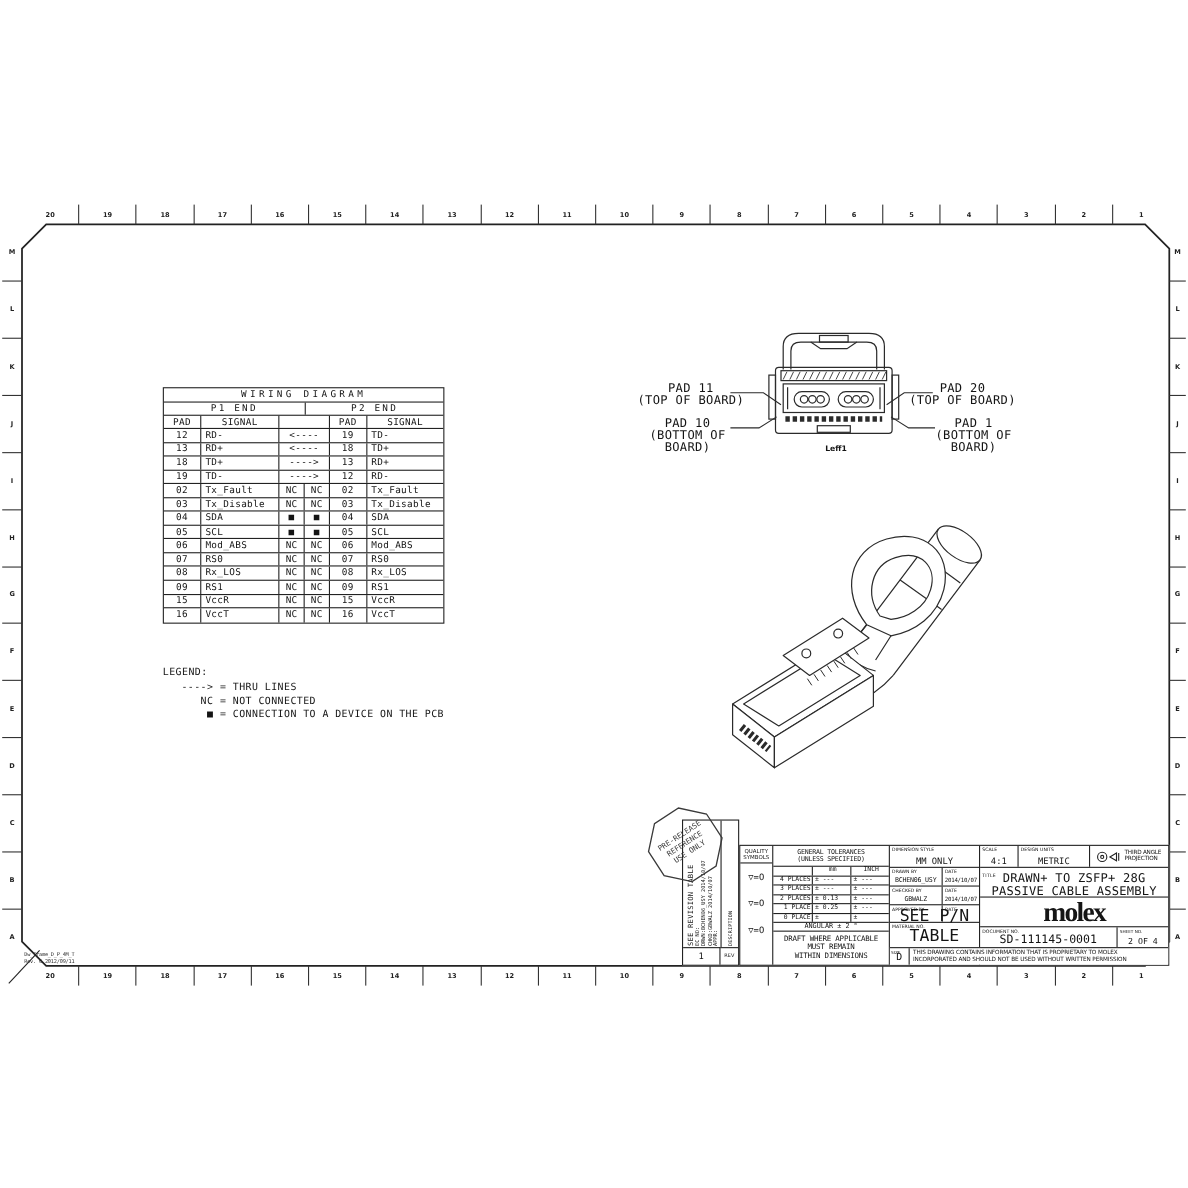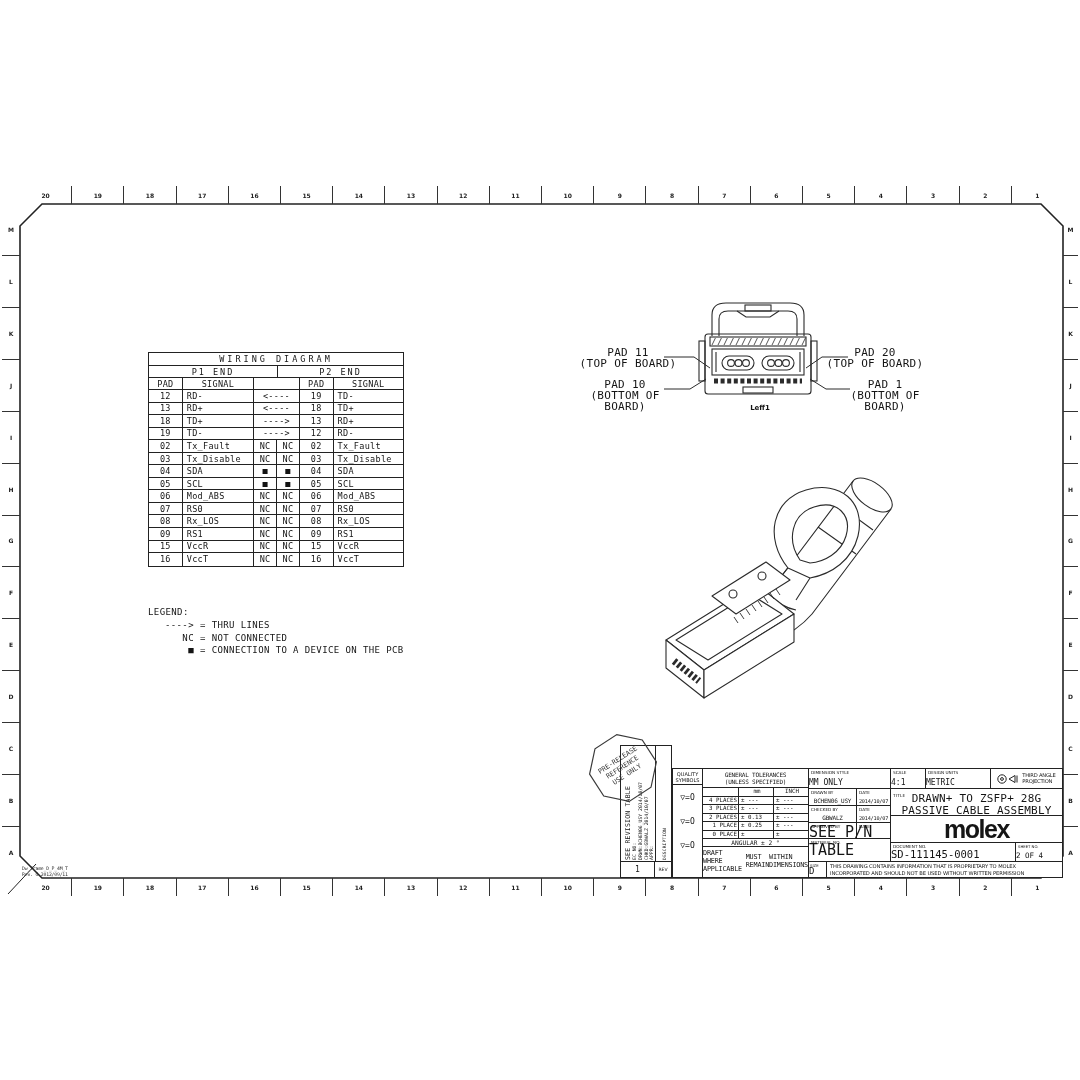--- a/index.html
+++ b/index.html
@@ -67,50 +67,50 @@
 .rs-b2{position:absolute;left:34px;top:115px;width:16px;height:16px;border-top:1px solid #222;display:flex;align-items:center;justify-content:center;font-size:4.5px;font-family:"DejaVu Sans",sans-serif}
 
 
 .tb{position:absolute;left:672px;top:768px;width:391px;height:110px;border:1.4px solid #222;background:#fff;display:flex}
 .tb-col{position:relative;height:100%}
 .tb-qual{width:30px;border-right:1px solid #222}
 .tb-tol{width:106px;border-right:1px solid #222}
 .tb-mid{width:82px;border-right:1px solid #222}
 .tb-right{flex:1}
 .cl{position:absolute;top:1px;left:2px;font-size:4.2px;font-family:"DejaVu Sans",sans-serif;white-space:nowrap;color:#111}
-.cv{position:absolute;left:0;right:0;bottom:1px;text-align:left}
+.cv{position:absolute;left:0;right:0;bottom:1px;text-align:center}
 .qual-h{height:16px;border-bottom:1px solid #222;display:flex;flex-direction:column;align-items:center;justify-content:center;font-size:5px;line-height:6px;font-family:"DejaVu Sans",sans-serif}
 .qsym{height:24px;display:flex;align-items:center;justify-content:center;font-size:8px}
 .tol-head{height:19px;border-bottom:1px solid #222;display:flex;flex-direction:column;align-items:center;justify-content:center;font-size:6px;line-height:7px;letter-spacing:-.2px}
 .tol-row{display:flex;height:8.5px;border-bottom:1px solid #222;font-size:5.8px}
 .tol-row .tl{width:36px;text-align:right;padding-right:1px;border-right:1px solid #222;line-height:7.5px}
 .tol-row .tmm{width:35px;padding-left:2px;border-right:1px solid #222;line-height:7.5px}
 .tol-row .tin{flex:1;padding-left:2px;line-height:7.5px}
 .tol-ang{height:8px;display:flex;align-items:center;justify-content:center;font-size:6.2px;border-bottom:1px solid #222}
-.tol-draft{height:30px;display:flex;flex-direction:row;align-items:center;justify-content:center;font-size:6.8px;line-height:7.8px;letter-spacing:-.2px}
+.tol-draft{height:30px;display:flex;flex-direction:column;align-items:center;justify-content:center;font-size:6.8px;line-height:7.8px;letter-spacing:-.2px}
 .mid-r1{position:relative;height:20px;border-bottom:1px solid #222}
 .byrow{display:flex;height:17px;border-bottom:1px solid #222}
 .byrow.short{height:16px}
 .bycell{position:relative;width:48px;border-right:1px solid #222}
 .dtcell{position:relative;flex:1}
 .bv{position:absolute;left:0;right:0;bottom:1px;text-align:center;font-size:6px;letter-spacing:-.2px;white-space:nowrap}
 .bv.date{font-size:5.2px}
 .mid-mat{position:relative;height:22px}
 .bb{position:absolute;left:136px;top:92px;width:253.2px;height:16px;border-top:1px solid #222;display:flex;background:#fff}
 .bb-size{position:relative;width:18px;border-right:1px solid #222}
 .bb-size .cl{font-size:3.8px;left:1px}
 .bb-disc{flex:1;display:flex;flex-direction:column;justify-content:center;padding-left:3px;font-size:5.2px;line-height:6.4px;font-family:"DejaVu Sans",sans-serif;letter-spacing:-.1px;white-space:nowrap}
 .r-r1{display:flex;height:20px;border-bottom:1px solid #222}
 .r-scale{position:relative;width:35px;border-right:1px solid #222}
 .r-units{position:relative;width:65px;border-right:1px solid #222}
 .r-proj{position:relative;flex:1;display:flex;align-items:center;justify-content:center;gap:3px}
 .proj-txt{font-size:5.2px;line-height:5.8px;font-family:"DejaVu Sans",sans-serif;letter-spacing:-.2px}
 .r-title{position:relative;height:27px;border-bottom:1px solid #222;text-align:center;padding-top:4px;font-size:11px;line-height:11.5px;letter-spacing:.2px}
 .r-logo{height:27px;border-bottom:1px solid #222;display:flex;align-items:center;justify-content:center}
-.logo{font-family:Liberation Sans, sans-serif;font-weight:bold;font-size:25px;letter-spacing:-1.5px;color:#151515;line-height:1}
+.logo{font-family:Liberation Serif, serif;font-weight:bold;font-size:25px;letter-spacing:-1.5px;color:#151515;line-height:1}
 .r-doc{display:flex;height:18px}
 .doc-cell{position:relative;width:125px;border-right:1px solid #222}
 .sheet-cell{position:relative;flex:1}
 .doc-cell .cv{font-size:10.5px}
 .sheet-cell .cv{font-size:7.5px}
 .r1v{font-size:8px}
 
 
 #stamp{position:absolute;left:586px;top:731px}
 </style>

